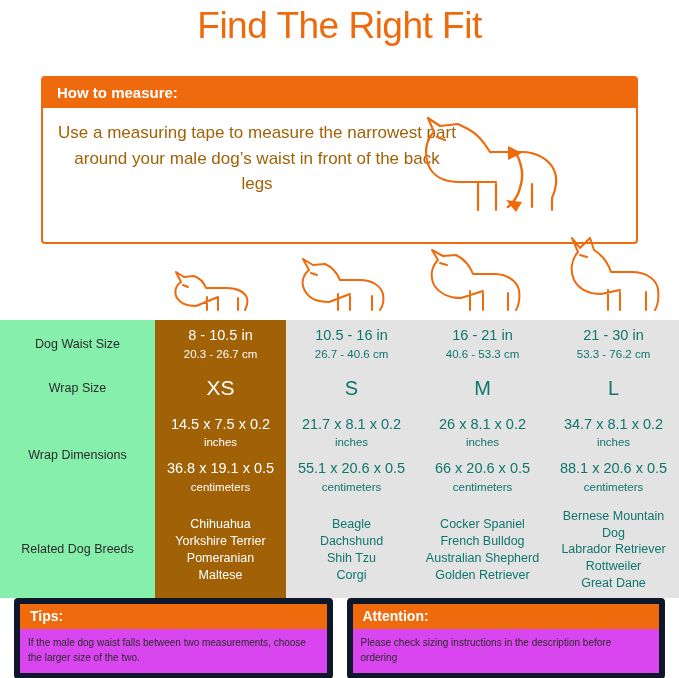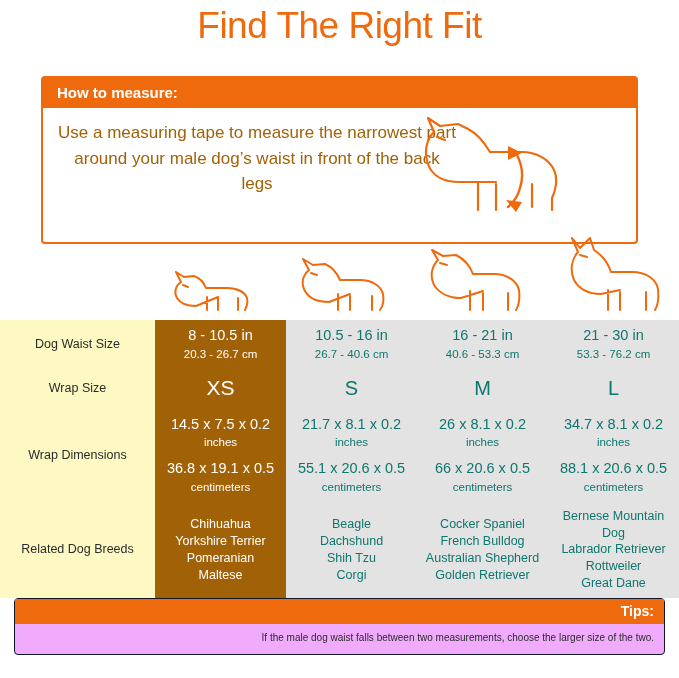--- a/index.html
+++ b/index.html
@@ -98,21 +98,21 @@
     text-align: center;
     padding: 6px 4px;
     font-size: 12.5px;
     line-height: 1.35;
   }
   td.rowlabel {
     text-align: right;
     padding-right: 12px;
     font-size: 13px;
     color: #2b2b2b;
-    background: #fef9c3;
+    background: #86efac;
   }
   td.cell {
     background: #e3e3e3;
     color: #0f766e;
   }
   td.cell.highlight {
     background: #a16207;
     color: #ffffff;
   }
   .big {
@@ -135,25 +135,24 @@
   .bottom {
     position: absolute;
     left: 14px;
     top: 598px;
     width: 651px;
     display: flex;
     gap: 14px;
   }
   .bbox {
     flex: 1;
-    border: 1px solid #0f172a;
+    border: 6px solid #0f172a;
     border-radius: 4px;
     box-sizing: border-box;
-    background: #f0abfc;
-    text-align: right;
+    background: #d946ef;
   }
   .bbox-head {
     background: #ef6a0d;
     color: #fff;
     font-weight: bold;
     font-size: 14px;
     padding: 4px 10px 5px 10px;
   }
   .bbox-body {
     font-size: 10px;
@@ -340,15 +339,19 @@
         </td>
       </tr>
     </tbody>
   </table>
 
   <div class="bottom">
     <div class="bbox">
       <div class="bbox-head">Tips:</div>
       <div class="bbox-body">If the male dog waist falls between two measurements, choose the larger size of the two.</div>
     </div>
+    <div class="bbox">
+      <div class="bbox-head">Attention:</div>
+      <div class="bbox-body">Please check sizing instructions in the description before ordering</div>
+    </div>
   </div>
 
 </div>
 
 </body></html>

